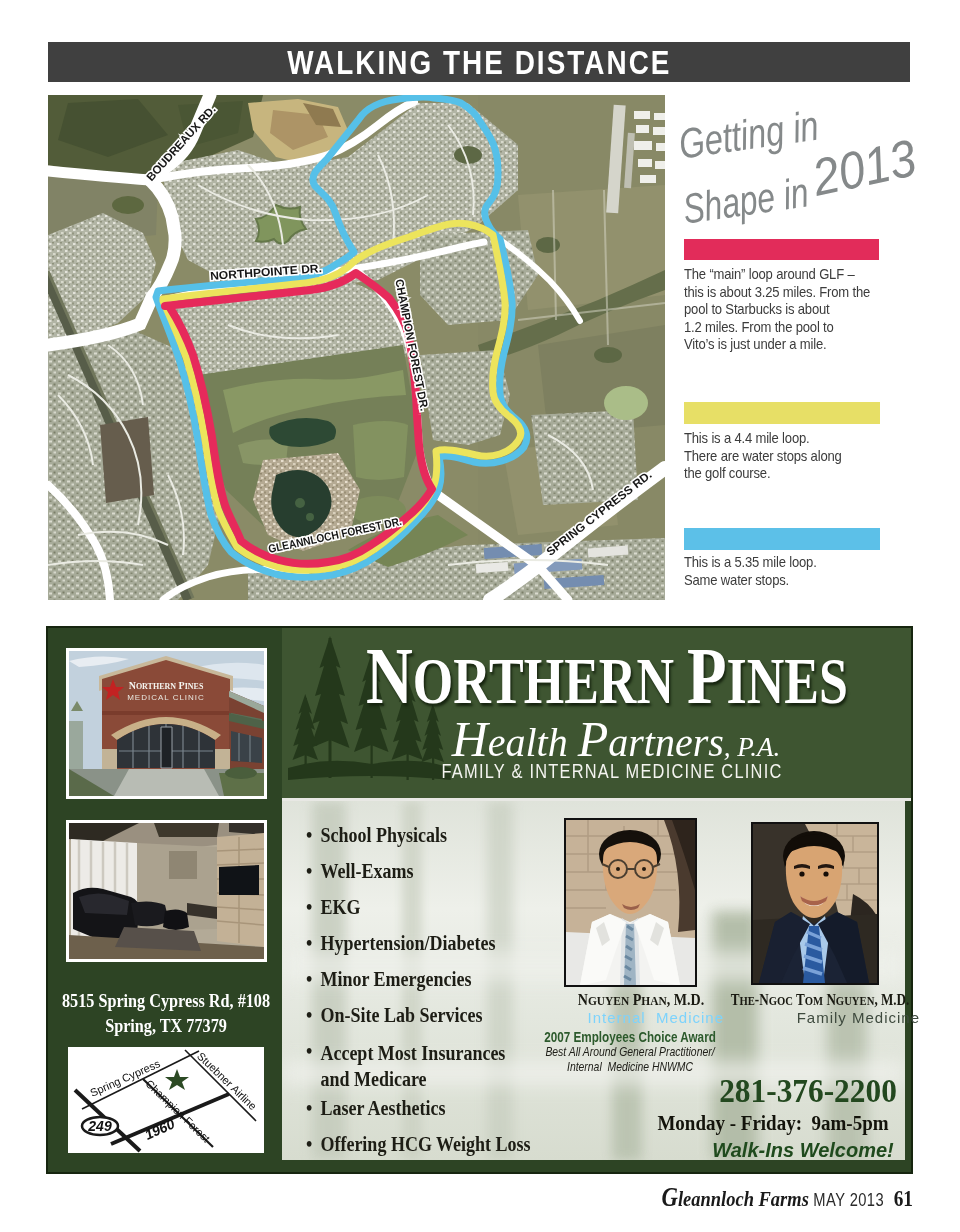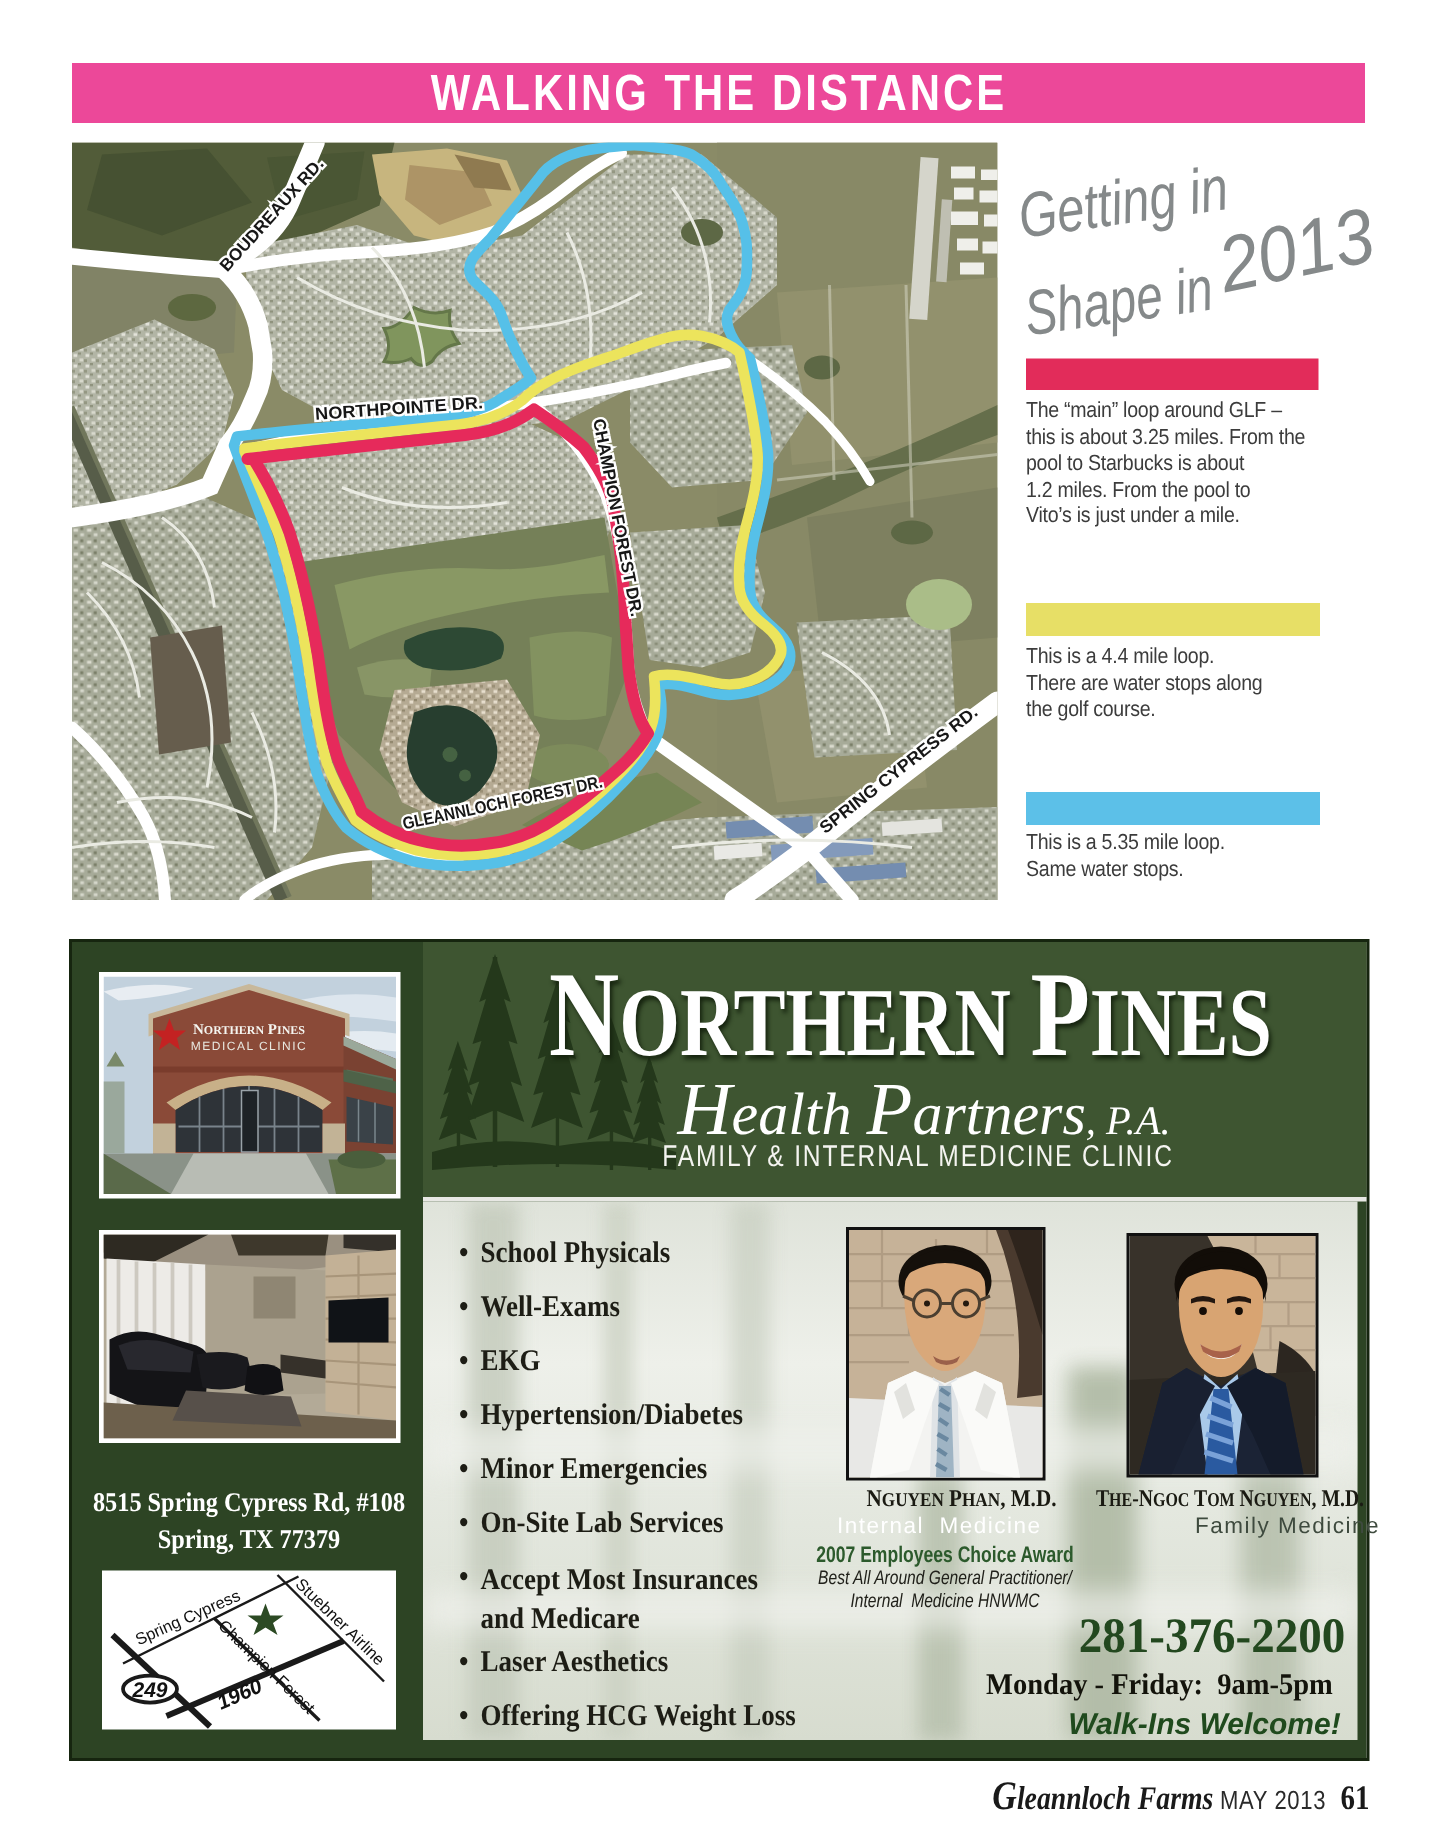--- a/index.html
+++ b/index.html
@@ -2,21 +2,21 @@
 <html><head>
 <meta charset="utf-8">
 <style>
   html,body{margin:0;padding:0;background:#ffffff;width:960px;height:1232px;overflow:hidden;}
   body{font-family:"Liberation Sans",sans-serif;position:relative;}
   .abs{position:absolute;}
 </style>
 </head>
 <body>
 
-<div class="abs" style="left:48px;top:42px;width:862px;height:40px;background:#ec4899;color:#ffffff;font-weight:bold;font-size:34px;letter-spacing:2.5px;text-align:center;line-height:40px;"><span style="display:inline-block;transform:scaleX(0.82);">WALKING THE DISTANCE</span></div>
+<div class="abs" style="left:48px;top:42px;width:862px;height:40px;background:#404040;color:#ffffff;font-weight:bold;font-size:34px;letter-spacing:2.5px;text-align:center;line-height:40px;"><span style="display:inline-block;transform:scaleX(0.82);">WALKING THE DISTANCE</span></div>
 
 <div class="abs" style="left:48px;top:95px;width:617px;height:505px;">
 <svg width="617" height="505" viewBox="0 0 617 505" xmlns="http://www.w3.org/2000/svg">
  <defs>
   <pattern id="res" width="8" height="7" patternUnits="userSpaceOnUse">
     <rect width="8" height="7" fill="#aeb1a1"></rect>
     <rect x="1" y="1" width="2.5" height="2" fill="#e2e2d8"></rect>
     <rect x="5" y="4" width="2.5" height="2" fill="#d6d7ca"></rect>
     <rect x="4" y="0" width="2" height="1.5" fill="#898d77"></rect>
     <rect x="0" y="4.5" width="2" height="2" fill="#8f927c"></rect>
@@ -311,21 +311,21 @@
       <path d="M60,104 L68,104 L70,165 L58,165 Z" fill="#9fb4c4"></path>
       <path d="M61,106 L67,110 M60,116 L67,120 M60,126 L66,130 M59,136 L66,140 M59,146 L65,150 M58,156 L65,160" stroke="#6a88a0" stroke-width="3"></path>
       <path d="M44,94 L60,102 L50,130 L40,160 L18,165 L14,165 L26,102 Z" fill="#fafaf8"></path>
       <path d="M84,94 L68,102 L78,130 L88,160 L110,165 L114,165 L102,102 Z" fill="#fafaf8"></path>
       <path d="M30,108 L38,102 L44,120 L36,126 Z" fill="#e2e2de"></path>
       <path d="M98,108 L90,102 L84,120 L92,126 Z" fill="#e2e2de"></path>
     </svg>
   </div>
 
   <div class="abs" style="left:510px;top:363px;width:166px;text-align:center;font-family:'Liberation Serif',serif;font-weight:bold;font-size:16px;color:#1a1a12;white-space:nowrap;transform:scaleX(0.88);">N<span style="font-size:13px;">GUYEN</span> P<span style="font-size:13px;">HAN</span>, M.D.</div>
-  <div class="abs" style="left:510px;top:381px;width:166px;text-align:left;font-size:15px;color:#ffffff;letter-spacing:1px;">Internal&nbsp; Medicine</div>
+  <div class="abs" style="left:510px;top:381px;width:166px;text-align:right;font-size:15px;color:#7dd3fc;letter-spacing:1px;">Internal&nbsp; Medicine</div>
 
   <div class="abs" style="left:703px;top:194px;width:128px;height:163px;border:2px solid #111;box-sizing:border-box;">
     <svg width="124" height="159" viewBox="0 0 124 159">
 
       <rect width="124" height="159" fill="#38322a"></rect>
       <path d="M52,0 L124,0 L124,96 L86,92 Q74,40 52,0 Z" fill="#c9b59a"></path>
       <g stroke="#b29e85" stroke-width="1.5" fill="none">
         <path d="M58,12 H124 M64,28 H124 M70,44 H124 M76,60 H124 M80,76 H124 M84,0 V12 M100,12 V28 M88,28 V44 M106,44 V60 M94,60 V76"></path>
       </g>
       <path d="M100,70 Q116,78 124,92 L124,120 L96,108 Z" fill="#2c2620"></path>

